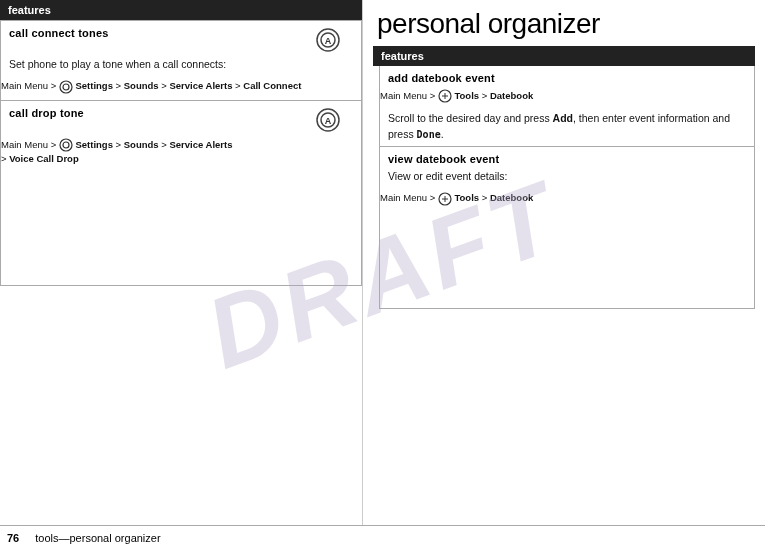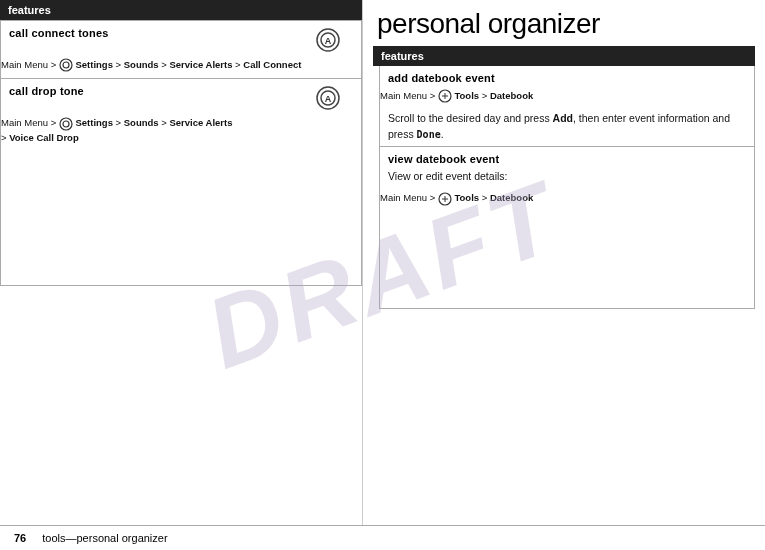--- a/index.html
+++ b/index.html
@@ -114,21 +114,21 @@
     .right-features-area {
       border: 1px solid #aaa;
       margin: 0 10px 0 16px;
       flex: 1;
     }
 
     
     .page-footer {
       display: flex;
       align-items: center;
-      padding: 6px 14px;
+      padding: 6px 7px;
       border-top: 1px solid #aaa;
       position: absolute;
       bottom: 0;
       left: 0;
       right: 0;
       background: #fff;
     }
 
     .page-number {
       font-size: 11px;
@@ -158,20 +158,21 @@
           <span class="feature-title">call connect tones</span>
 
           <div style="position:relative; width:26px; height:26px; flex-shrink:0;">
             <svg width="26" height="26" viewBox="0 0 26 26">
               <circle cx="13" cy="13" r="11" fill="none" stroke="#444" stroke-width="1.5"></circle>
               <circle cx="13" cy="13" r="7" fill="none" stroke="#444" stroke-width="1.5"></circle>
               <text x="13" y="17" text-anchor="middle" font-size="9" font-weight="bold" font-family="Arial" fill="#333">A</text>
             </svg>
           </div>
         </div>
+        <div class="feature-body">Set phone to play a tone when a call connects:</div>
         <div class="feature-path">
           <span>Main Menu &gt; <svg style="display:inline;vertical-align:middle" width="14" height="14" viewBox="0 0 14 14">
                 <circle cx="7" cy="7" r="6" fill="none" stroke="#333" stroke-width="1.2"></circle>
                 <circle cx="7" cy="7" r="3" fill="none" stroke="#333" stroke-width="1.2"></circle>
               </svg> <span style="font-weight:bold">Settings</span> &gt; <span style="font-weight:bold">Sounds</span> &gt; <span style="font-weight:bold">Service Alerts</span> &gt; <span style="font-weight:bold">Call Connect</span></span>
         </div>
       </div>
 
       <div class="feature-section">
         <div class="feature-title-row">

